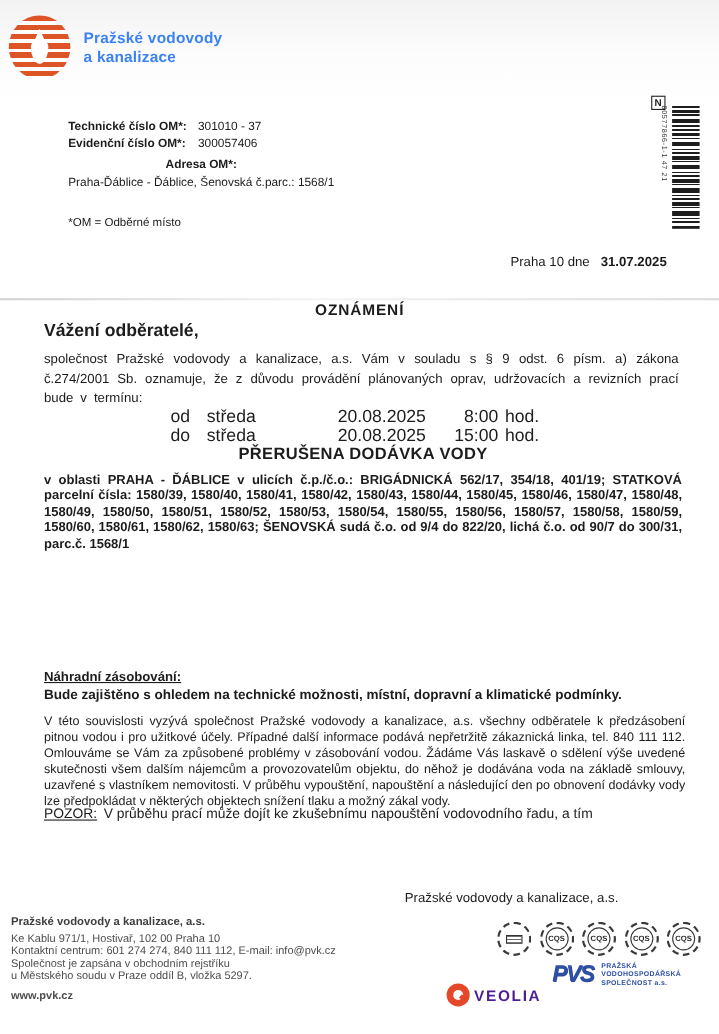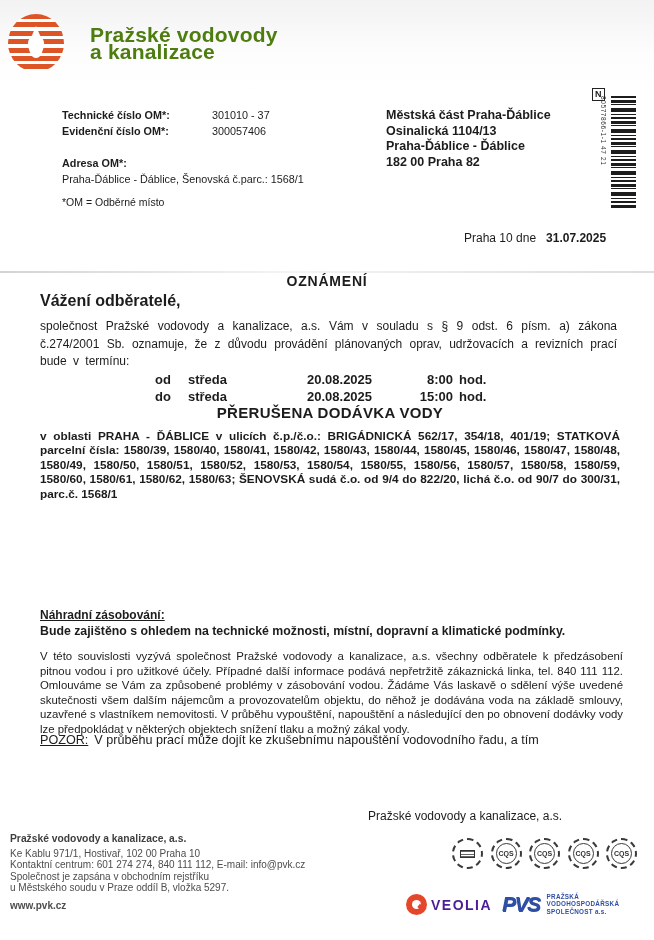--- a/index.html
+++ b/index.html
@@ -14,27 +14,27 @@
     background:linear-gradient(90deg, rgba(140,140,140,0.38), rgba(170,170,170,0.12) 45%, rgba(140,140,140,0.30)); z-index:0; }
 
   
   .logo { position:absolute; left:8px; top:14px; display:flex; align-items:center; z-index:1; }
   .logo-icon { position:relative; width:56px; height:58px; border-radius:50%;
     background:repeating-linear-gradient(180deg, #dd5526 0 5px, #ffffff 5px 8.4px); overflow:hidden; }
   .logo-icon::before { content:""; position:absolute; left:20px; top:22px; width:16px; height:22px;
     background:#ffffff; border-radius:46% 46% 50% 50% / 30% 30% 70% 70%; }
   .logo-icon::after { content:""; position:absolute; left:22px; top:12px; width:12px; height:14px;
     background:#ffffff; clip-path:polygon(50% 0, 100% 100%, 0 100%); }
-  .logo-text { margin-left:26px; color:#4d7c0f; font-weight:bold; font-size:21px; line-height:17px; letter-spacing:0.2px; }
+  .logo-text { margin-left:12px; color:#3b82f6; font-weight:bold; font-size:14px; line-height:17px; letter-spacing:0.2px; }
 
   
   .meta { position:absolute; left:62px; top:107px; font-size:10.8px; line-height:16px; z-index:1; }
-  .meta-row { display:flex;gap:32px; }
+  .meta-row { display:flex; }
   .meta-label { font-weight:bold; width:118px; }
-  .meta-sub { margin-top:16px; }
+  .meta-sub { margin-top:3px;text-align:center; }
   .meta-addr { font-size:10.8px; }
   .om-note { position:absolute; left:62px; top:196px; font-size:10.5px; z-index:1; }
 
   
   .recipient { position:absolute; left:386px; top:108px; font-weight:bold; font-size:12.5px; line-height:15.5px; z-index:1; }
 
   
   .barcode-wrap { position:absolute; left:592px; top:83px; z-index:1; }
   .barcode-flag { display:inline-block; border:1px solid #222; font-size:9px; font-weight:bold; padding:0 2px; line-height:11px; color:#222; background:#fff; }
   .barcode-bars { position:absolute; left:19px; top:13px; width:25px; height:112px;
@@ -49,21 +49,21 @@
   .dateline { position:absolute; left:464px; top:231px; font-size:12px; z-index:1; }
   .dateline b { margin-left:10px; }
 
   
   .title { position:absolute; left:0; top:273px; width:654px; text-align:center; font-size:14px; font-weight:bold; letter-spacing:0.8px; z-index:1; }
   .salutation { position:absolute; left:40px; top:292px; font-size:16px; font-weight:bold; z-index:1; }
   .intro { position:absolute; left:40px; top:318px; width:577px; font-size:12px; line-height:17.5px;
     text-align:justify; word-spacing:3px; z-index:1; }
 
   .schedule { position:absolute; left:155px; top:372px; z-index:1; }
-  .sched-row { display:flex; font-weight:bold; font-size:13px; line-height:16.5px; }
+  .sched-row { display:flex; font-weight:normal; font-size:16px; line-height:16.5px; }
   .sched-prefix { width:33px; }
   .sched-day { width:119px; }
   .sched-date { width:96px; }
   .sched-time { width:50px; text-align:right; }
   .sched-unit { margin-left:6px; }
 
   .interruption { position:absolute; left:0; top:404px; width:660px; text-align:center; font-size:15px; font-weight:bold; letter-spacing:0.3px; z-index:1; }
   .area { position:absolute; left:40px; top:429px; width:580px; font-size:11.8px; font-weight:bold; line-height:14.4px; text-align:justify; z-index:1; }
 
   .substitute-heading { position:absolute; left:40px; top:608px; font-size:12px; font-weight:bold; text-decoration:underline; z-index:1; }
@@ -88,21 +88,21 @@
     display:flex; align-items:center; justify-content:center; font-size:7px; font-weight:bold; color:#2e2e2e; }
   .seal-rect { width:15px; height:8px; border:1px solid #333;
     background:repeating-linear-gradient(0deg, #666 0 1px, #fff 1px 2.5px); }
 
   .veolia { position:absolute; left:406px; top:894px; display:flex; align-items:center; z-index:1; }
   .veolia-icon { position:relative; width:21px; height:21px; border-radius:50%; background:#e4472a; }
   .veolia-icon::before { content:""; position:absolute; left:6px; top:6px; width:9px; height:9px; border-radius:50%; background:#fff; }
   .veolia-icon::after { content:""; position:absolute; left:12px; top:11px; width:5px; height:4px; background:#e4472a; transform:rotate(40deg); }
   .veolia-text { margin-left:4px; color:#4c1d95; font-weight:bold; font-size:14px; letter-spacing:1.5px; }
 
-  .pvs { position:absolute; left:502px; top:892px; display:flex; align-items:center; z-index:1; }
+  .pvs { position:absolute; left:502px; top:874px; display:flex; align-items:center; z-index:1; }
   .pvs-abbr { color:#2e4fa3; font-weight:bold; font-style:italic; font-size:21px; letter-spacing:-1.5px;
     text-shadow:0.5px 0.5px 0 #2e4fa3; }
   .pvs-lines { margin-left:7px; color:#2e4fa3; font-weight:bold; font-size:6.3px; line-height:7.5px; letter-spacing:0.3px; }
 </style>
 </head>
 <body>
 
 <div class="page">
   <div class="scan-top"></div>
   <div class="fold-line"></div>
@@ -124,26 +124,20 @@
       <span class="meta-label">Evidenční číslo OM*:</span>
       <span>300057406</span>
     </div>
     <div class="meta-sub">
       <div style="font-weight:bold">Adresa OM*:</div>
       <div class="meta-addr">Praha-Ďáblice - Ďáblice, Šenovská č.parc.: 1568/1</div>
     </div>
   </div>
   <div class="om-note">*OM = Odběrné místo</div>
 
-  <div class="recipient">
-    <div>Městská část Praha-Ďáblice</div>
-    <div>Osinalická 1104/13</div>
-    <div>Praha-Ďáblice - Ďáblice</div>
-    <div>182 00 Praha 82</div>
-  </div>
 
   <div class="barcode-wrap">
     <span class="barcode-flag">N</span>
     <div class="barcode-num">80577866-1-1  47  21</div>
     <div class="barcode-bars"></div>
   </div>
 
   <div class="dateline">
     <span>Praha 10 dne</span><b>31.07.2025</b>
   </div>

